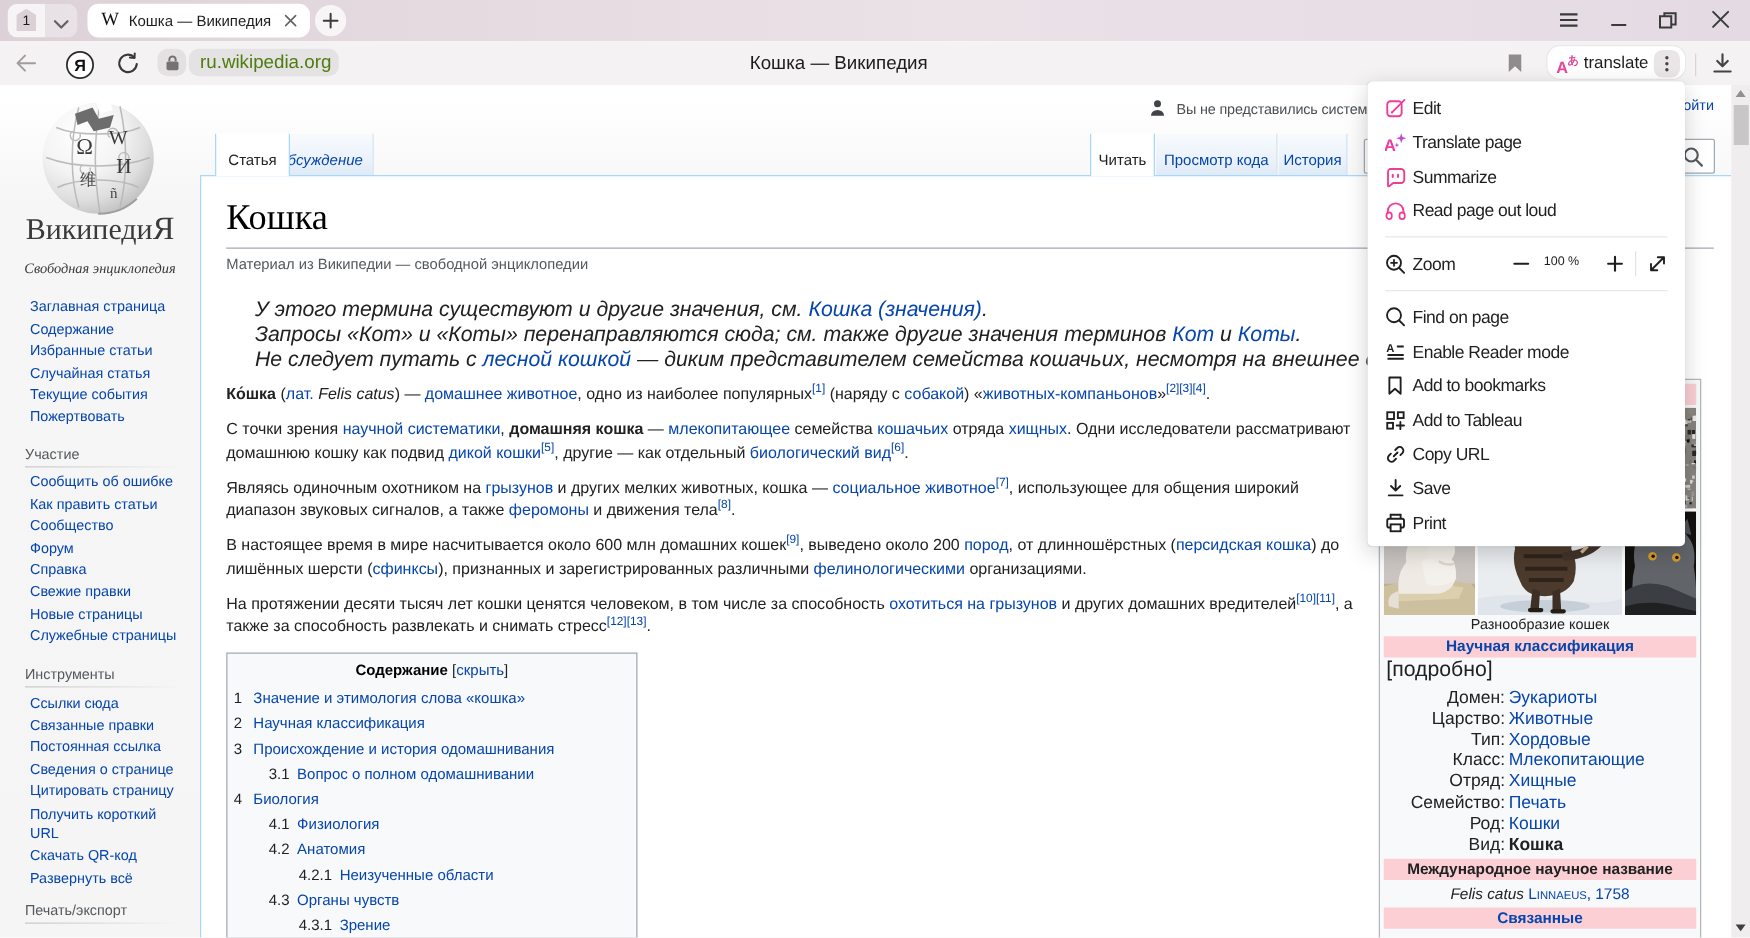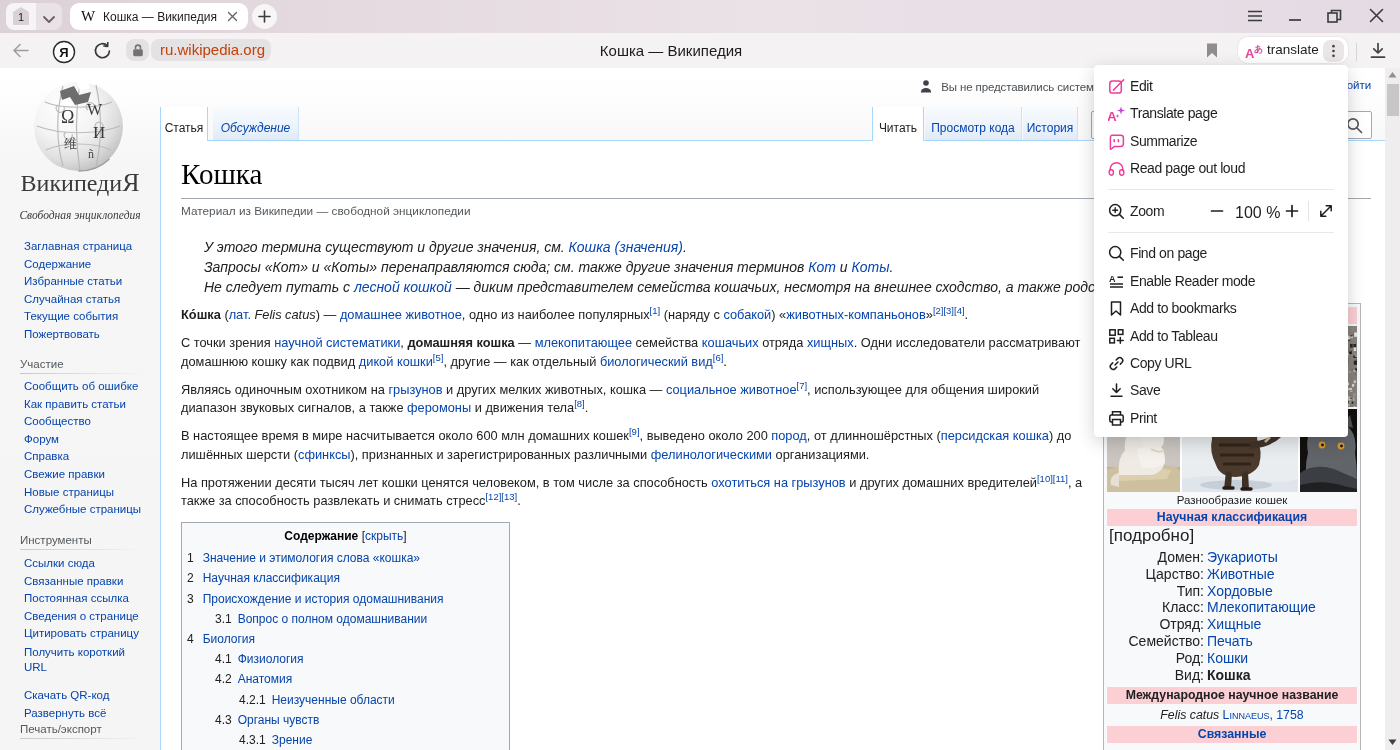--- a/index.html
+++ b/index.html
@@ -18,21 +18,21 @@
 #chev { position:absolute; left:36px; top:8px; }
 #activetab { position:absolute; left:70px; top:3px; width:178px; height:27px; background:#fff; border-radius:9px; }
 #activetab .w { font-family:"Liberation Serif",serif; font-weight:bold; font-size:16px; color:#111; position:absolute; left:11px; top:3px; }
 #activetab .t { position:absolute; left:33px; top:7px; font-size:12px; color:#1d1d1d; }
 #activetab .x { position:absolute; left:156px; top:6px; }
 #plusbtn { position:absolute; left:252px; top:4px; width:25px; height:25px; border-radius:50%; background:rgba(255,255,255,0.75); }
 .winctl { position:absolute; top:0; height:33px; }
 
 #toolbar { position:absolute; left:0; top:33px; width:1400px; height:35px; background:#f5f2f4; }
 .chip { position:absolute; top:6px; height:22px; border-radius:8px; background:#e4e2e2; }
-#urltext { font-size:15px; color:#c2410c; line-height:22px; padding-left:9px; }
+#urltext { font-size:15px; color:#4d7c0f; line-height:22px; padding-left:9px; }
 #pagetitle { position:absolute; top:0; left:471px; width:400px; text-align:center; font-size:15px; color:#1c1c1c; line-height:35px; }
 #translatebtn { position:absolute; left:1238px; top:4px; width:110px; height:28px; background:#fff; border-radius:10px; box-shadow:0 0 0 1px rgba(0,0,0,0.04); }
 #translatebtn .txt { position:absolute; left:29px; top:5px; font-size:14.5px; color:#1d1d1d; }
 #dots3 { position:absolute; left:85px; top:3px; width:21px; height:22px; border-radius:7px; background:#eae6e8; }
 
 #page { position:absolute; left:0; top:68px; width:1385px; height:682px; overflow:hidden;
   background:linear-gradient(#ffffff 10px,#f6f6f6 95px,#f5f5f5); }
 #content { position:absolute; left:160px; top:72px; width:1225px; height:610px; background:#fff;
   border-left:1px solid #a7d7f9; border-top:1px solid #a7d7f9; }
 
@@ -46,21 +46,21 @@
 
 #sbar { position:absolute; left:0; top:0; width:160px; height:682px; }
 .snav { position:absolute; left:24px; font-size:11.5px; }
 .snav a { display:block; height:17.6px; line-height:17.6px; color:#0645ad; }
 .shead { position:absolute; left:20px; width:125px; font-size:11.5px; color:#54595d; padding-bottom:4px;
   background:linear-gradient(to right,#c8c8c8,rgba(200,200,200,0)); background-size:100% 1px; background-position:bottom; background-repeat:no-repeat; }
 
 #article { position:absolute; left:20px; top:0; width:1190px; }
 h1.fh { font-family:"Liberation Serif",serif; font-weight:normal; font-size:29px; color:#000; margin-top:17px; padding-bottom:7px; border-bottom:1px solid #a2a9b1; }
 #sitesub { font-size:11.8px; color:#54595d; margin-top:5px; }
-#dab { font-style:italic; font-size:14px; line-height:19.8px; margin-left:23px; margin-top:20px; color:#202122; }
+#dab { font-style:italic; font-size:17px; line-height:19.8px; margin-left:23px; margin-top:20px; color:#202122; }
 .para { font-size:12.8px; line-height:18.75px; color:#202122; width:908px; margin-top:9px; }
 sup { font-size:9.5px; line-height:0; }
 
 #toc { margin-top:11px; width:329px; background:#f8f9fa; border:1px solid #a2a9b1; padding-top:6px; font-size:12px; }
 #toc .tt { text-align:center; font-size:12px; }
 #toc ul { list-style:none; margin:5px 0 0 0; }
 #toc li { line-height:20.2px; white-space:nowrap; }
 #toc .n { color:#202122; padding-right:6px; }
 
 #infobox { position:absolute; left:942px; top:162px; width:258px; background:#f8f9fa; border:1px solid #b4b7ba; padding:3px; font-size:12.3px; }
@@ -215,36 +215,36 @@
         <a>Служебные страницы</a>
     </div>
     <div class="shead" style="top:466px">Инструменты</div>
     <div class="snav" style="top:487px">
       <a>Ссылки сюда</a>
         <a>Связанные правки</a>
         <a>Постоянная ссылка</a>
         <a>Сведения о странице</a>
         <a>Цитировать страницу</a>
         <a style="height:30px;line-height:15px;margin-top:2px">Получить короткий<br>URL</a>
-        <a style="margin-top:12px">Скачать QR-код</a>
+        <a style="margin-top:2px">Скачать QR-код</a>
         <a>Развернуть всё</a>
     </div>
     <div class="shead" style="top:655px">Печать/экспорт</div>
   </div>
 
   <div class="pbar" style="left:919px">
     <svg style="vertical-align:-3px" width="14" height="15" viewBox="0 0 14 15">
         <circle cx="7" cy="4" r="2.8" fill="#3f4347"></circle>
         <path d="M1.8 13.5 a5.2 4.6 0 0 1 10.4 0 Z" fill="#3f4347"></path>
       </svg>
     <span style="margin-left:5px;letter-spacing:-0.12px">Вы не представились системе</span>
   </div>
   <div class="pbar" style="left:1339px"><a style="font-size:11.5px">Войти</a></div>
 
-  <div class="tab on" style="left:160px;width:48px">Статья</div>
+  <div class="tab on" style="left:172px;width:60px">Статья</div>
   <div class="tab" style="left:213px;width:86px;font-style:italic;"><a>Обсуждение</a></div>
   <div class="tab on" style="left:872px;width:52px">Читать</div>
   <div class="tab" style="left:925px;width:97px"><a>Просмотр кода</a></div>
   <div class="tab" style="left:1023px;width:55px"><a>История</a></div>
   <div id="searchbox">
     <svg style="position:absolute;right:8px;top:5px" width="17" height="17" viewBox="0 0 17 17">
         <circle cx="7" cy="7" r="5.2" fill="none" stroke="#54595d" stroke-width="1.7"></circle>
         <path d="M11 11 L15.5 15.5" stroke="#54595d" stroke-width="1.7" stroke-linecap="round"></path>
       </svg>
   </div>
@@ -1373,21 +1373,21 @@
   <div class="mi" style="top:132.5px">
     <svg width="17" height="17" viewBox="0 0 17 17">
         <circle cx="7.2" cy="7.2" r="5.6" fill="none" stroke="#1f1f1f" stroke-width="1.5"></circle>
         <path d="M11.4 11.4 L15.3 15.3" stroke="#1f1f1f" stroke-width="1.5" stroke-linecap="round"></path>
         <path d="M7.2 4.8 v4.8 M4.8 7.2 h4.8" stroke="#1f1f1f" stroke-width="1.4" stroke-linecap="round"></path>
       </svg>
     <div class="lbl">Zoom</div>
     <svg style="left:115px;top:5px" width="16" height="16" viewBox="0 0 16 16">
         <path d="M2.5 8 H13.5" stroke="#1f1f1f" stroke-width="1.7" stroke-linecap="round"></path>
       </svg>
-    <div class="lbl" style="left:141px;width:44px;text-align:left;letter-spacing:0;font-size:16px;top:6px">100 %</div>
+    <div class="lbl" style="left:141px;width:44px;text-align:left;letter-spacing:0;font-size:10px;top:6px">100 %</div>
     <svg style="left:190px;top:5px" width="16" height="16" viewBox="0 0 16 16">
         <path d="M2.5 8 H13.5 M8 2.5 V13.5" stroke="#1f1f1f" stroke-width="1.7" stroke-linecap="round"></path>
       </svg>
     <div style="position:absolute;left:214px;top:3px;width:1px;height:20px;background:#e3e3e3"></div>
     <svg style="left:224px;top:5px" width="16" height="16" viewBox="0 0 16 16">
         <path d="M3 13 L13 3 M8.2 2.8 H13.2 V7.8 M7.8 13.2 H2.8 V8.2" fill="none" stroke="#1f1f1f" stroke-width="1.5" stroke-linecap="round" stroke-linejoin="round"></path>
       </svg>
   </div>
   <div class="msep" style="top:167px"></div>
   <div class="mi" style="top:175px">

